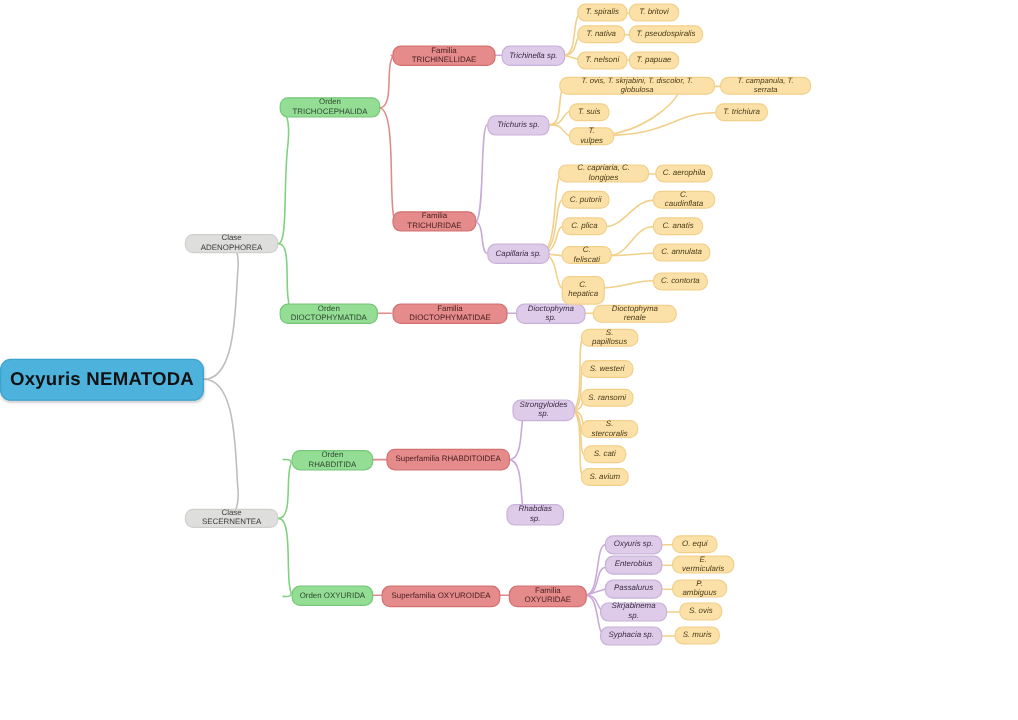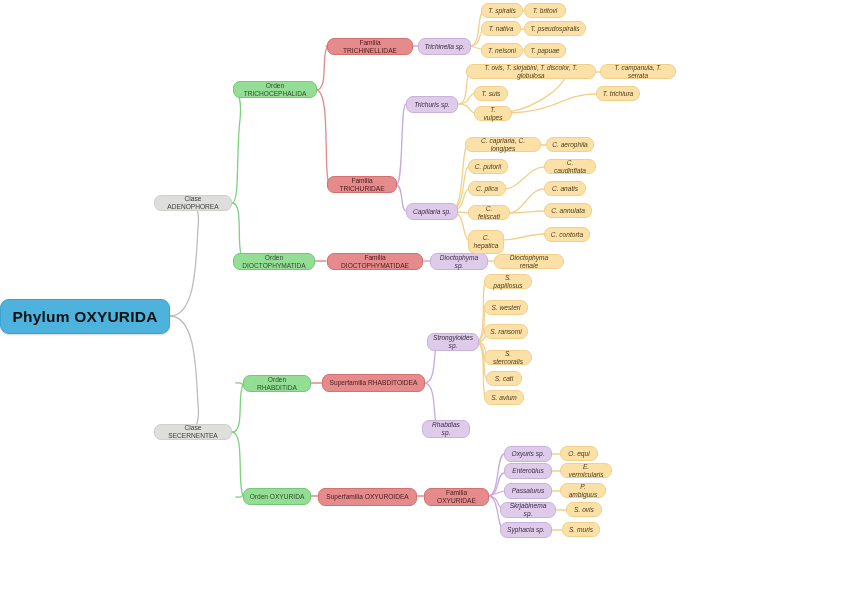--- a/index.html
+++ b/index.html
@@ -150,21 +150,21 @@
 
       <path d="M552,454 L560,454" stroke="#f2d08a"></path>
       <path d="M552,471 L560,471" stroke="#f2d08a"></path>
       <path d="M552,491 L560,491" stroke="#f2d08a"></path>
       <path d="M556,510 L566,510" stroke="#f2d08a"></path>
       <path d="M552,530 L562,530" stroke="#f2d08a"></path>
     </g>
   </svg>
 
   <div class="node n-root" style="left:0px;top:299px;width:170px;height:35px;">
-    <span>Phylum OXYURIDA</span>
+    <span>Oxyuris NEMATODA</span>
   </div>
 
   <div class="node n-class" style="left:154px;top:195px;width:78px;height:16px;">
     <span>Clase ADENOPHOREA</span>
   </div>
   <div class="node n-class" style="left:154px;top:424px;width:78px;height:16px;">
     <span>Clase SECERNENTEA</span>
   </div>
 
   <div class="node n-order" style="left:233px;top:81px;width:84px;height:17px;">

